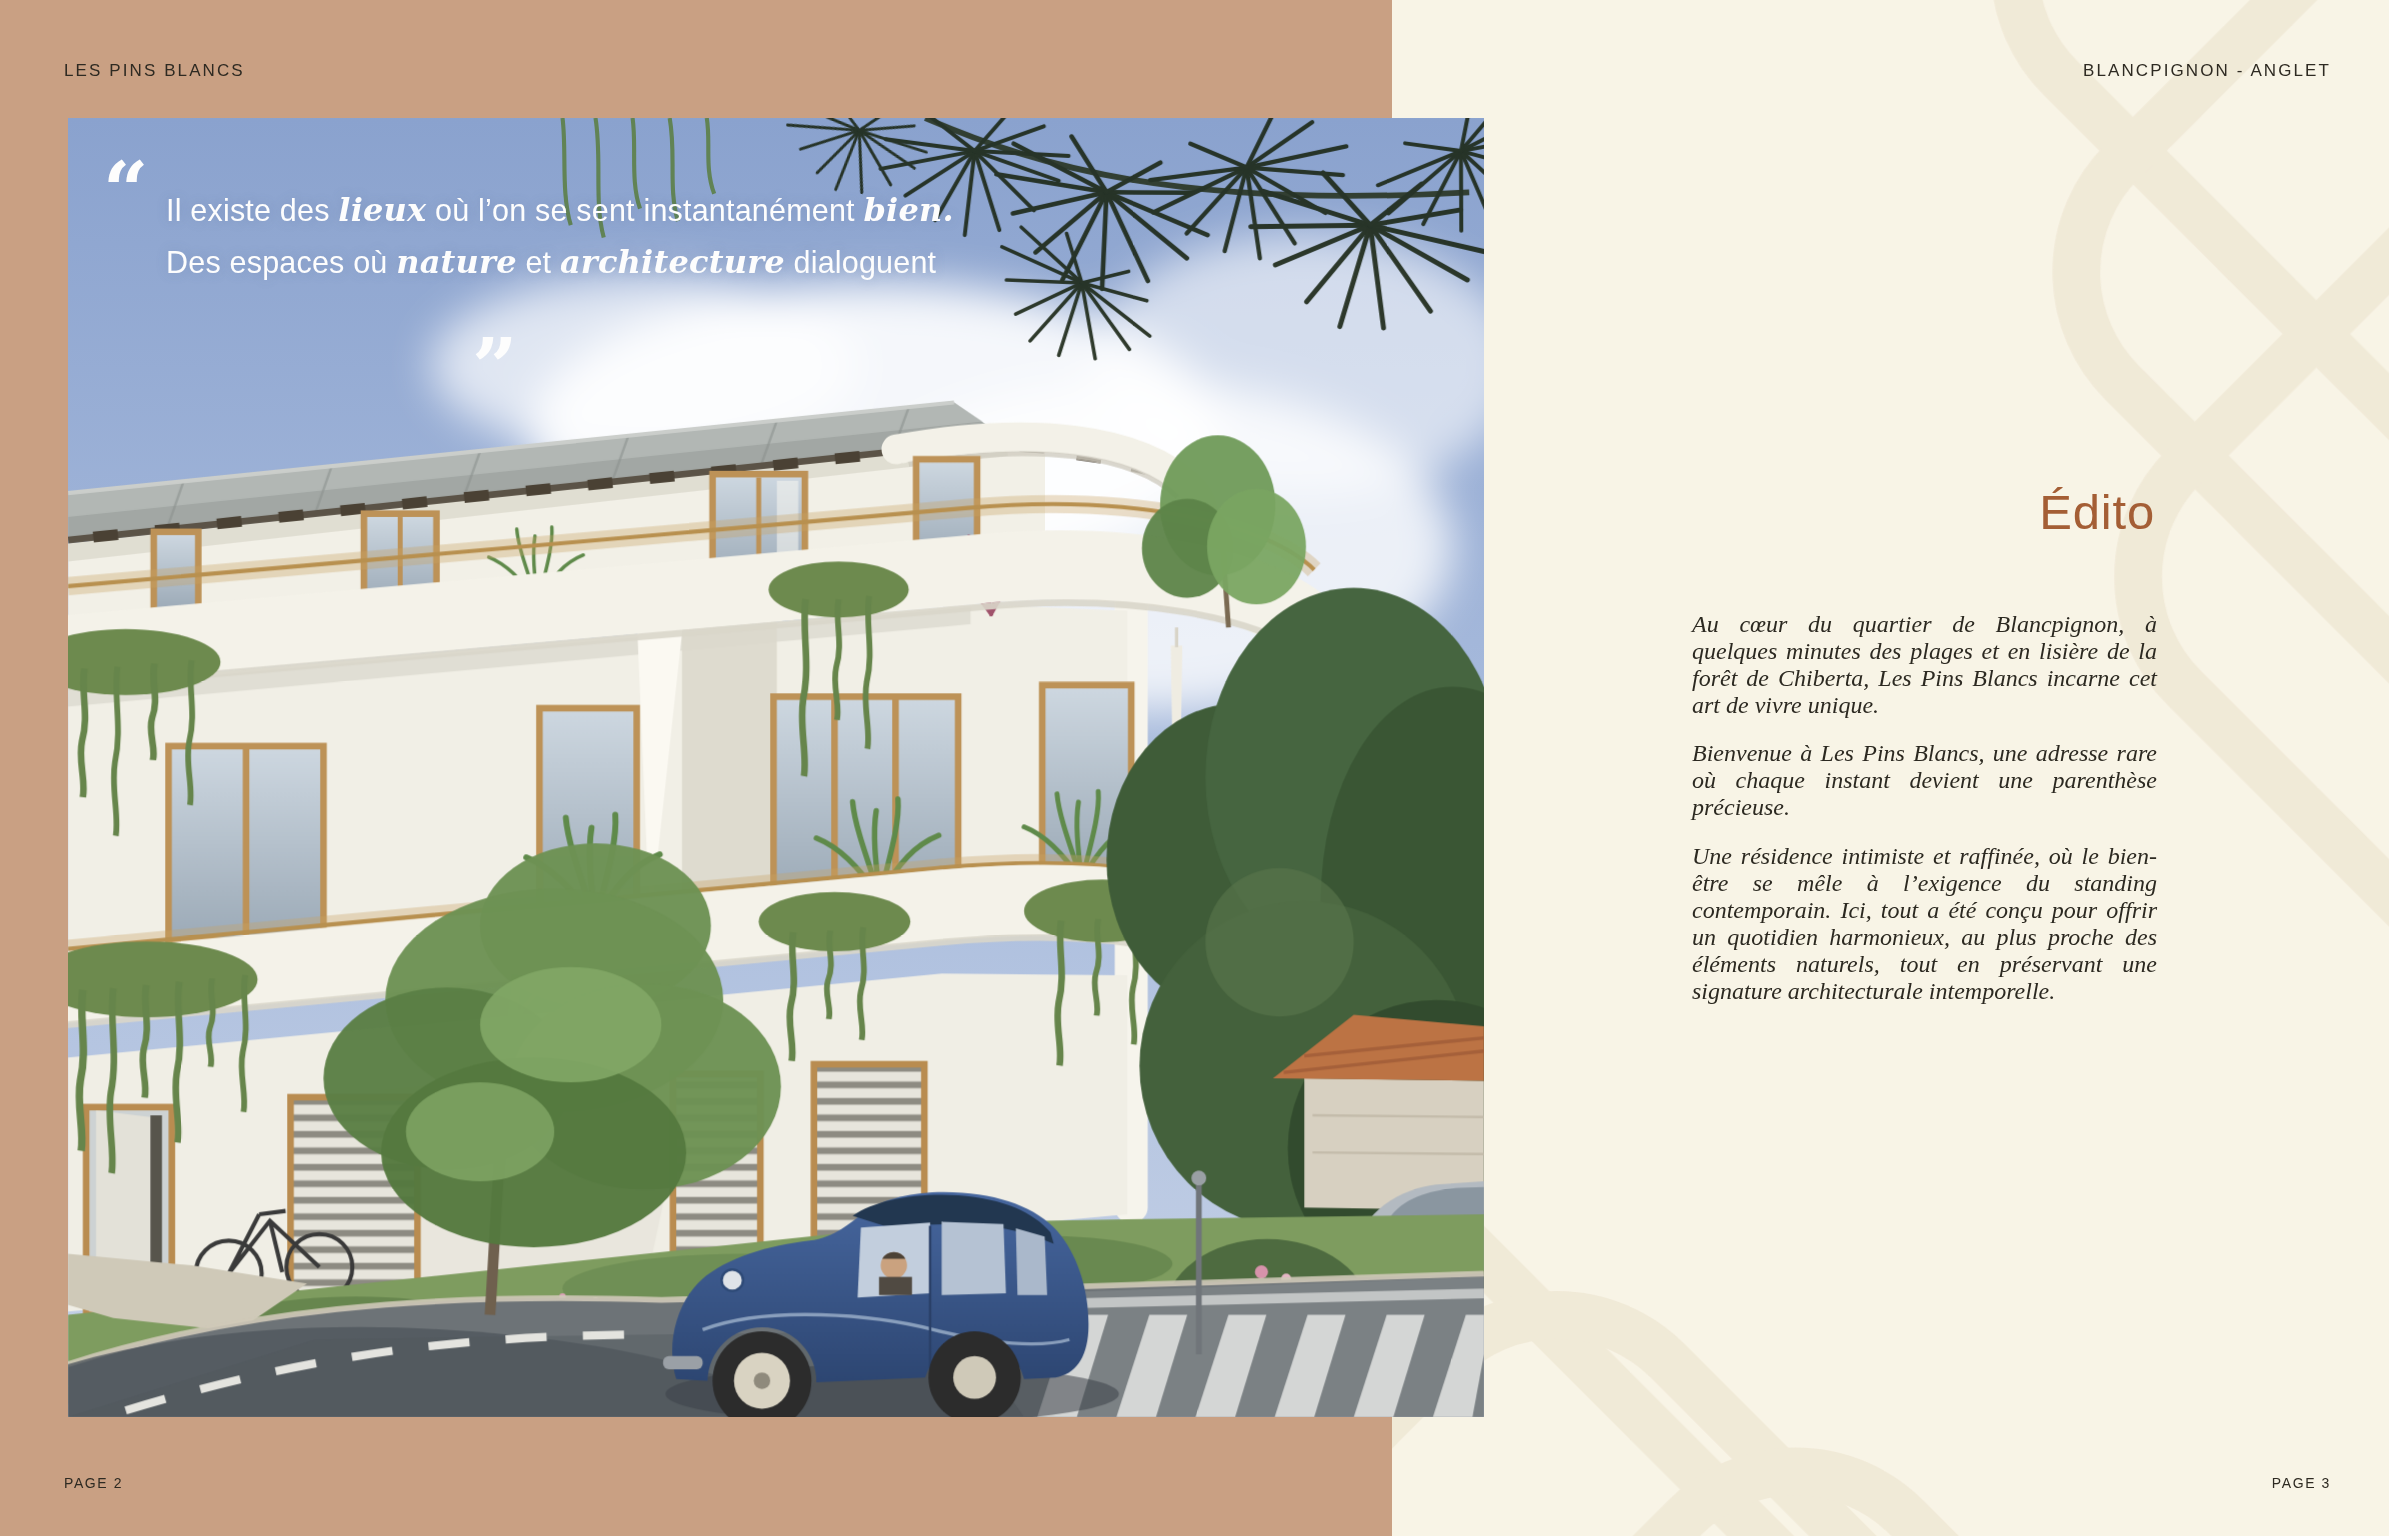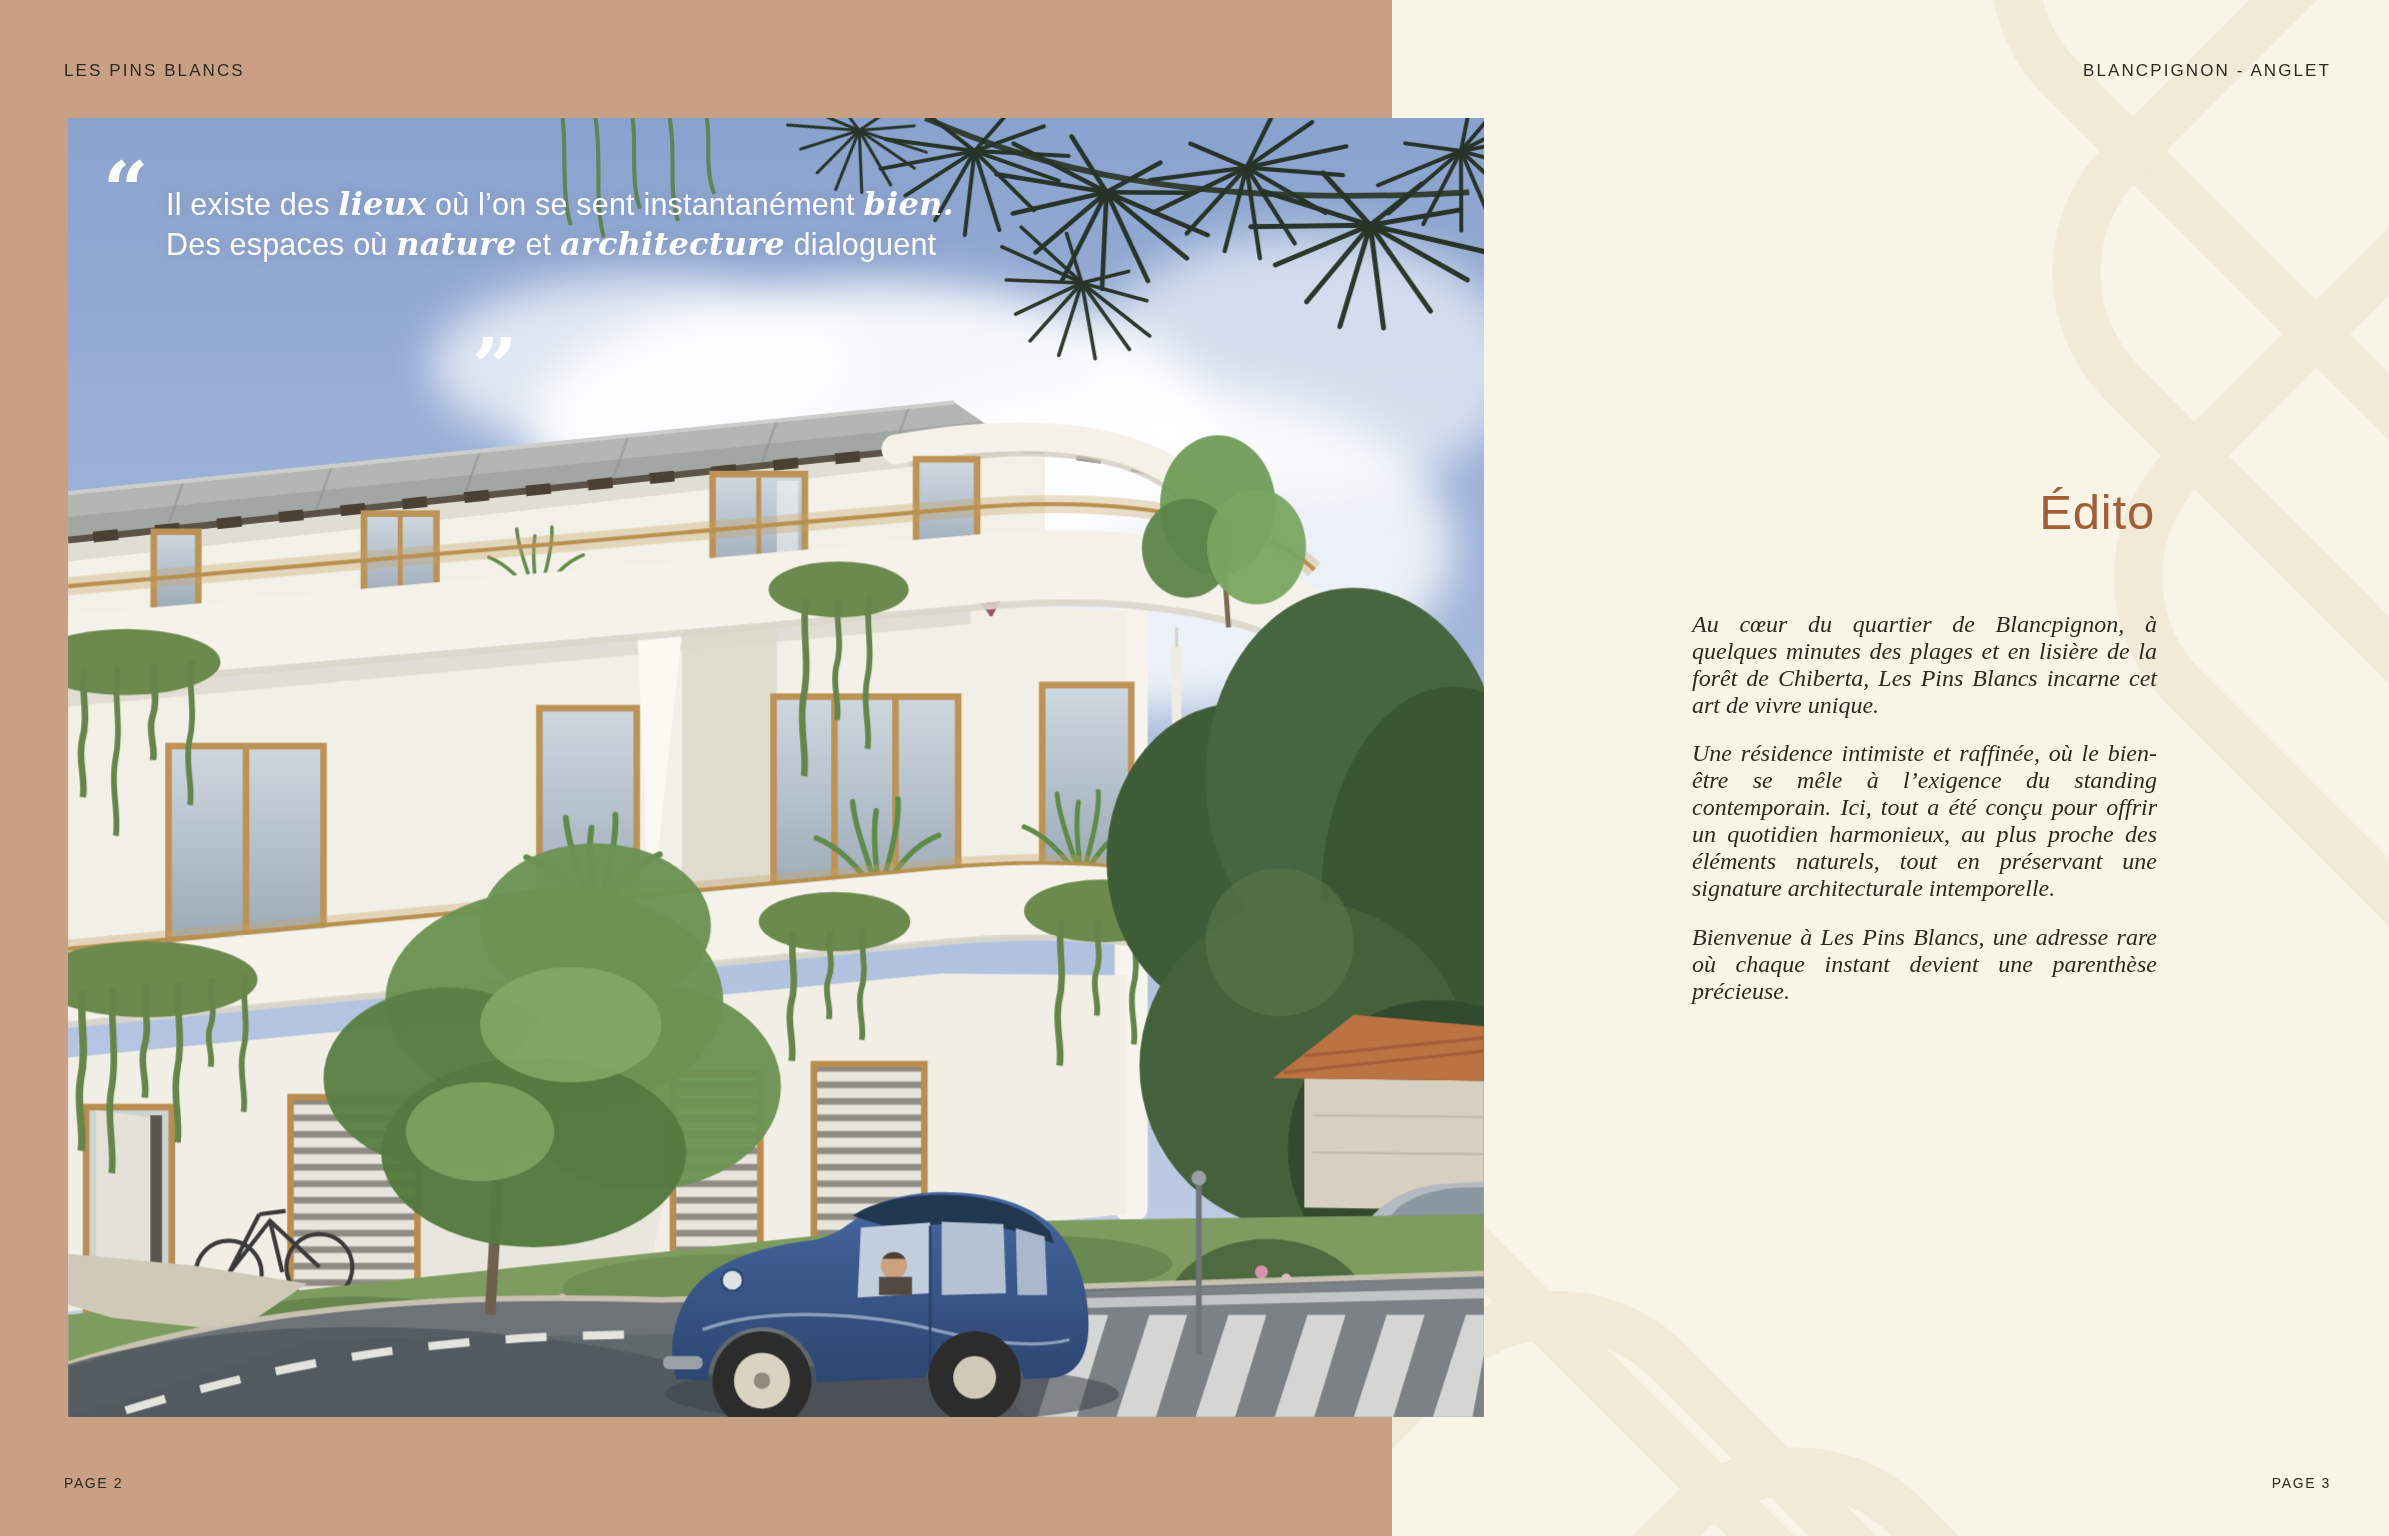--- a/index.html
+++ b/index.html
@@ -13,21 +13,21 @@
   .ftr{position:absolute;font-size:14px;letter-spacing:1.6px;color:var(--ink,#2e2a22);margin-top:20px;}
   .ftr-left{left:64px;top:1455px;}
   .ftr-right{right:58px;top:1455px;}
   .photo{position:absolute;left:68px;top:118px;width:1416px;height:1299px;overflow:hidden;}
   .photo svg{display:block;}
   .quote{position:absolute;left:35px;top:33px;width:906px;height:379px;color:var(--qwhite,#fff);}
   .q-open,.q-close{position:absolute;font-family:"DejaVu Serif",serif;font-weight:bold;
       font-size:79px;line-height:49px;color:var(--qwhite,#fff);}
   .q-open{left:0;top:15px;}
   .q-close{left:369px;top:191px;}
-  .q-text{position:absolute;left:63px;top:33px;width:832px;font-size:30.5px;line-height:40px;
+  .q-text{position:absolute;left:63px;top:33px;width:832px;font-size:30.5px;line-height:52px;
       font-weight:400;letter-spacing:0.2px;text-shadow:0 0 11.5px rgba(90,110,150,.25);}
   .q-em{font-family:"DejaVu Serif",serif;font-style:italic;font-weight:bold;font-size:1.05em;}
   .edito-title{position:absolute;left:300px;top:484px;width:463px;margin:0;text-align:right;
       font-size:49px;font-weight:500;letter-spacing:0.8px;color:var(--brown,#a45e35);}
   .edito-paras{position:absolute;left:300px;top:611px;width:465px;}
   .edito-paras p{margin:0 0 21.4px 0;font-family:"Liberation Serif",serif;font-style:italic;
       font-size:24px;line-height:27px;text-align:justify;color:var(--body,#2c2921);}
   .wm{position:absolute;left:0;top:0;}
 </style>
 </head>
@@ -44,22 +44,22 @@
         <rect x="990" y="-245" width="1150" height="1150" rx="190" transform="rotate(45 1565 330)"></rect>
         <rect x="1065" y="125" width="1150" height="1150" rx="190" transform="rotate(45 1640 700)"></rect>
         <rect x="-665" y="1565" width="1150" height="1150" rx="190" transform="rotate(45 -90 2140)"></rect>
         <rect x="-375" y="1755" width="1150" height="1150" rx="190" transform="rotate(45 200 2330)"></rect>
         <rect x="-85" y="1945" width="1150" height="1150" rx="190" transform="rotate(45 490 2520)"></rect>
       </g>
     </svg>
     <h1 class="edito-title">Édito</h1>
     <div class="edito-paras">
         <p>Au cœur du quartier de Blancpignon, à quelques minutes des plages et en lisière de la forêt de Chiberta, Les Pins Blancs incarne cet art de vivre unique.</p>
+        <p>Bienvenue à Les Pins Blancs, une adresse rare où chaque instant devient une parenthèse précieuse.</p>
         <p>Une résidence intimiste et raffinée, où le bien-être se mêle à l’exigence du standing contemporain. Ici, tout a été conçu pour offrir un quotidien harmonieux, au plus proche des éléments naturels, tout en préservant une signature architecturale intemporelle.</p>
-        <p>Bienvenue à Les Pins Blancs, une adresse rare où chaque instant devient une parenthèse précieuse.</p>
       </div>
   </div>
 
   <div class="hdr hdr-left">LES PINS BLANCS</div>
   <div class="hdr hdr-right">BLANCPIGNON - ANGLET</div>
   <div class="ftr ftr-left">PAGE 2</div>
   <div class="ftr ftr-right">PAGE 3</div>
 
   <div class="photo">
     <svg width="1416" height="1299" viewBox="0 0 1718 1576">

